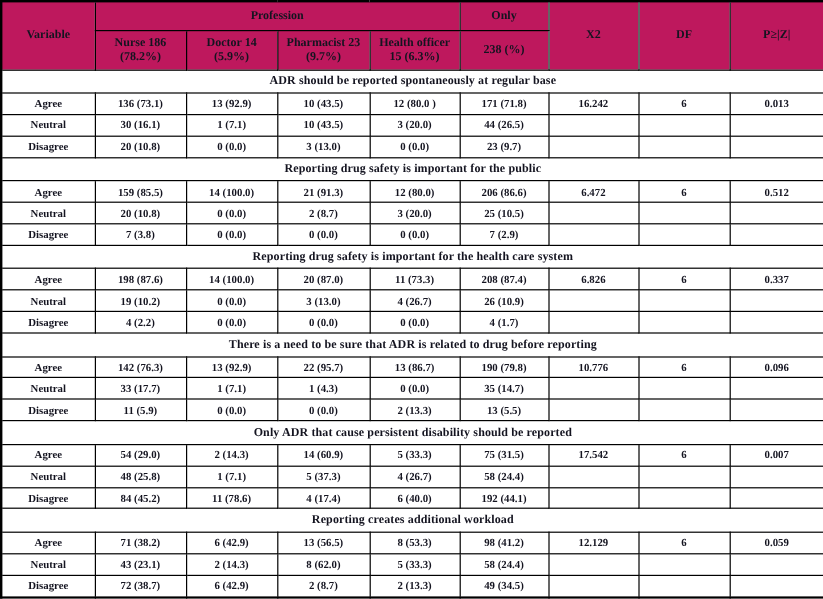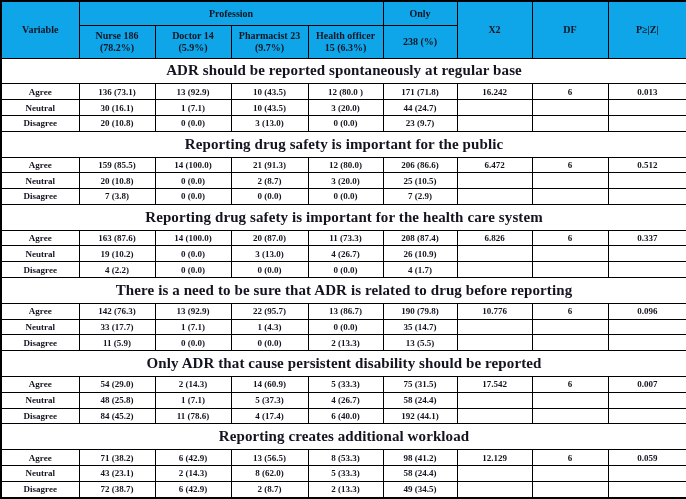--- a/index.html
+++ b/index.html
@@ -22,29 +22,29 @@
   table.stat-table th,
   table.stat-table td {
     border: 1px solid #000000;
     text-align: center;
     vertical-align: middle;
     padding: 0 2px;
     overflow: hidden;
     box-sizing: border-box;
   }
   thead th {
-    background: #0ea5e9;
+    background: #be185d;
     font-size: 10px;
     line-height: 1.15;
   }
   thead tr.h1 { height: 24px; }
   thead tr.h2 { height: 33px; }
   tbody td { font-size: 9px; background: #ffffff; }
   tbody tr.section td {
-    font-size: 15px;
+    font-size: 10px;
     letter-spacing: 0.1px;
   }
 </style>
 </head>
 <body>
 
 <div class="page">
   <table class="stat-table">
     <colgroup>
       <col style="width:78px">
@@ -88,21 +88,21 @@
           <td>16.242</td>
           <td>6</td>
           <td>0.013</td>
         </tr>
         <tr>
           <td>Neutral</td>
           <td>30 (16.1)</td>
           <td>1 (7.1)</td>
           <td>10 (43.5)</td>
           <td>3 (20.0)</td>
-          <td>44 (24.7)</td>
+          <td>44 (26.5)</td>
           <td></td>
           <td></td>
           <td></td>
         </tr>
         <tr>
           <td>Disagree</td>
           <td>20 (10.8)</td>
           <td>0 (0.0)</td>
           <td>3 (13.0)</td>
           <td>0 (0.0)</td>
@@ -145,21 +145,21 @@
           <td>7 (2.9)</td>
           <td></td>
           <td></td>
           <td></td>
         </tr>
         <tr class="section">
           <td colspan="9">Reporting drug safety is important for the health care system</td>
         </tr>
         <tr>
           <td>Agree</td>
-          <td>163 (87.6)</td>
+          <td>198 (87.6)</td>
           <td>14 (100.0)</td>
           <td>20 (87.0)</td>
           <td>11 (73.3)</td>
           <td>208 (87.4)</td>
           <td>6.826</td>
           <td>6</td>
           <td>0.337</td>
         </tr>
         <tr>
           <td>Neutral</td>

